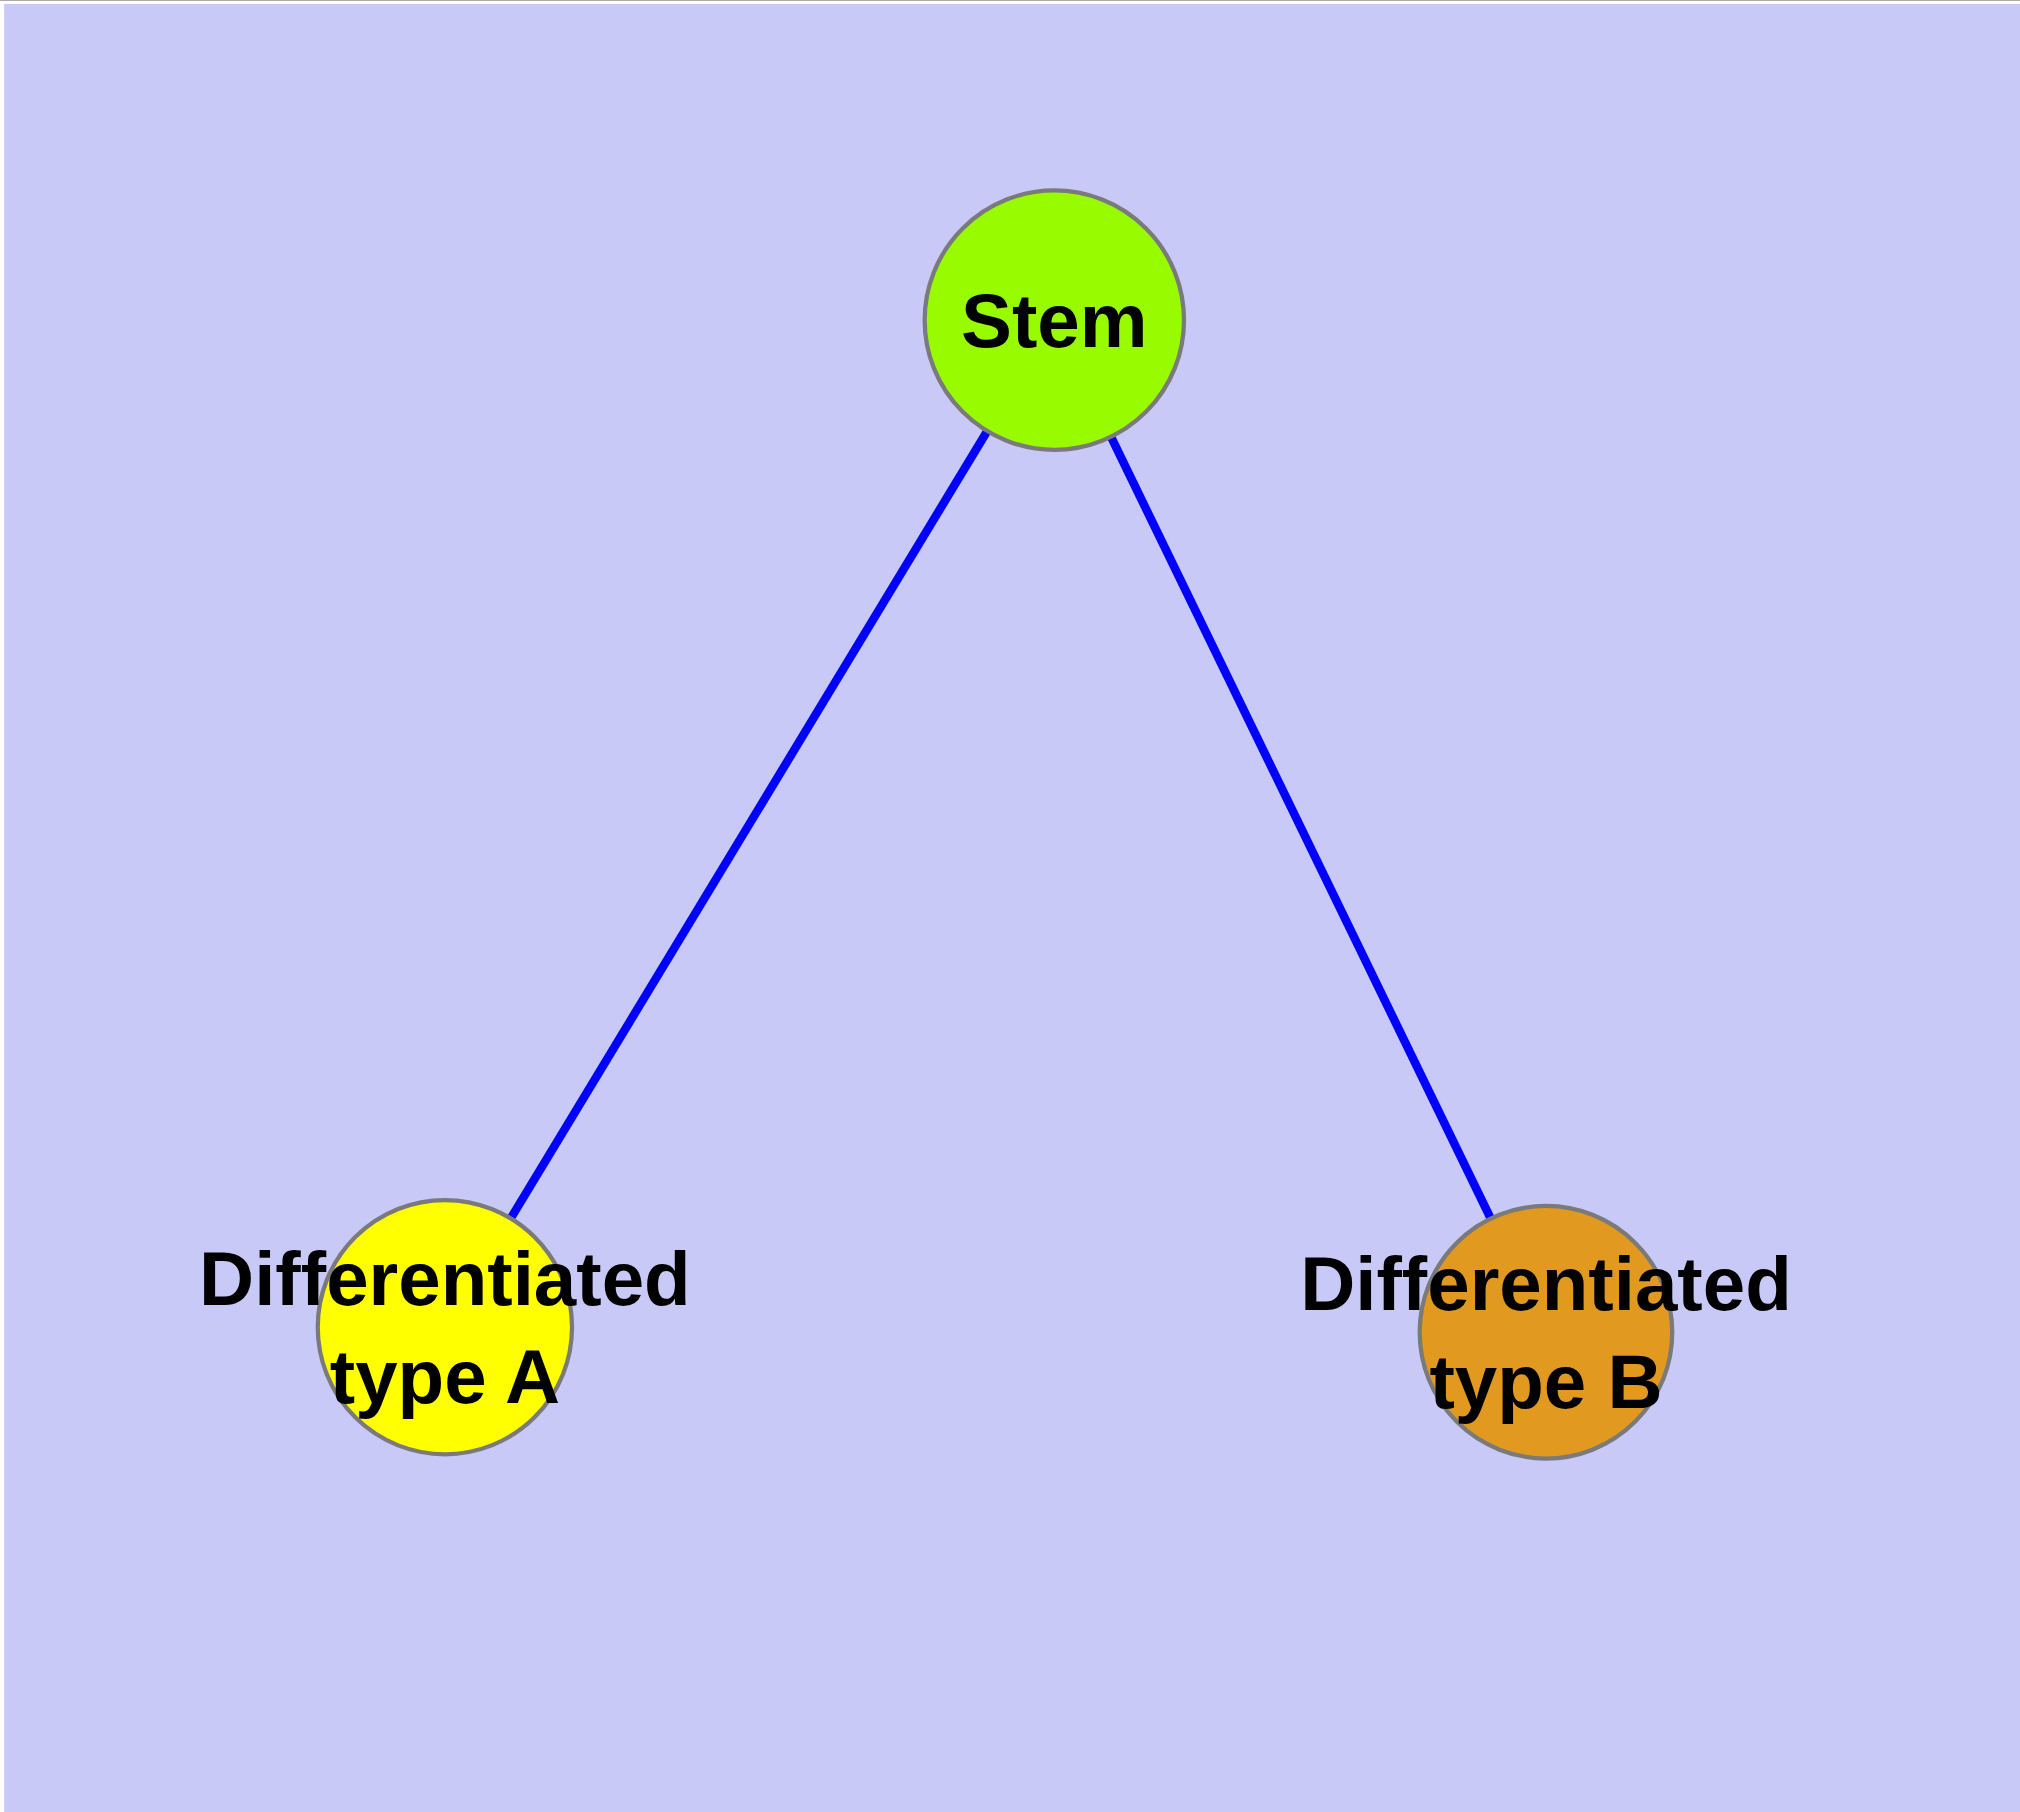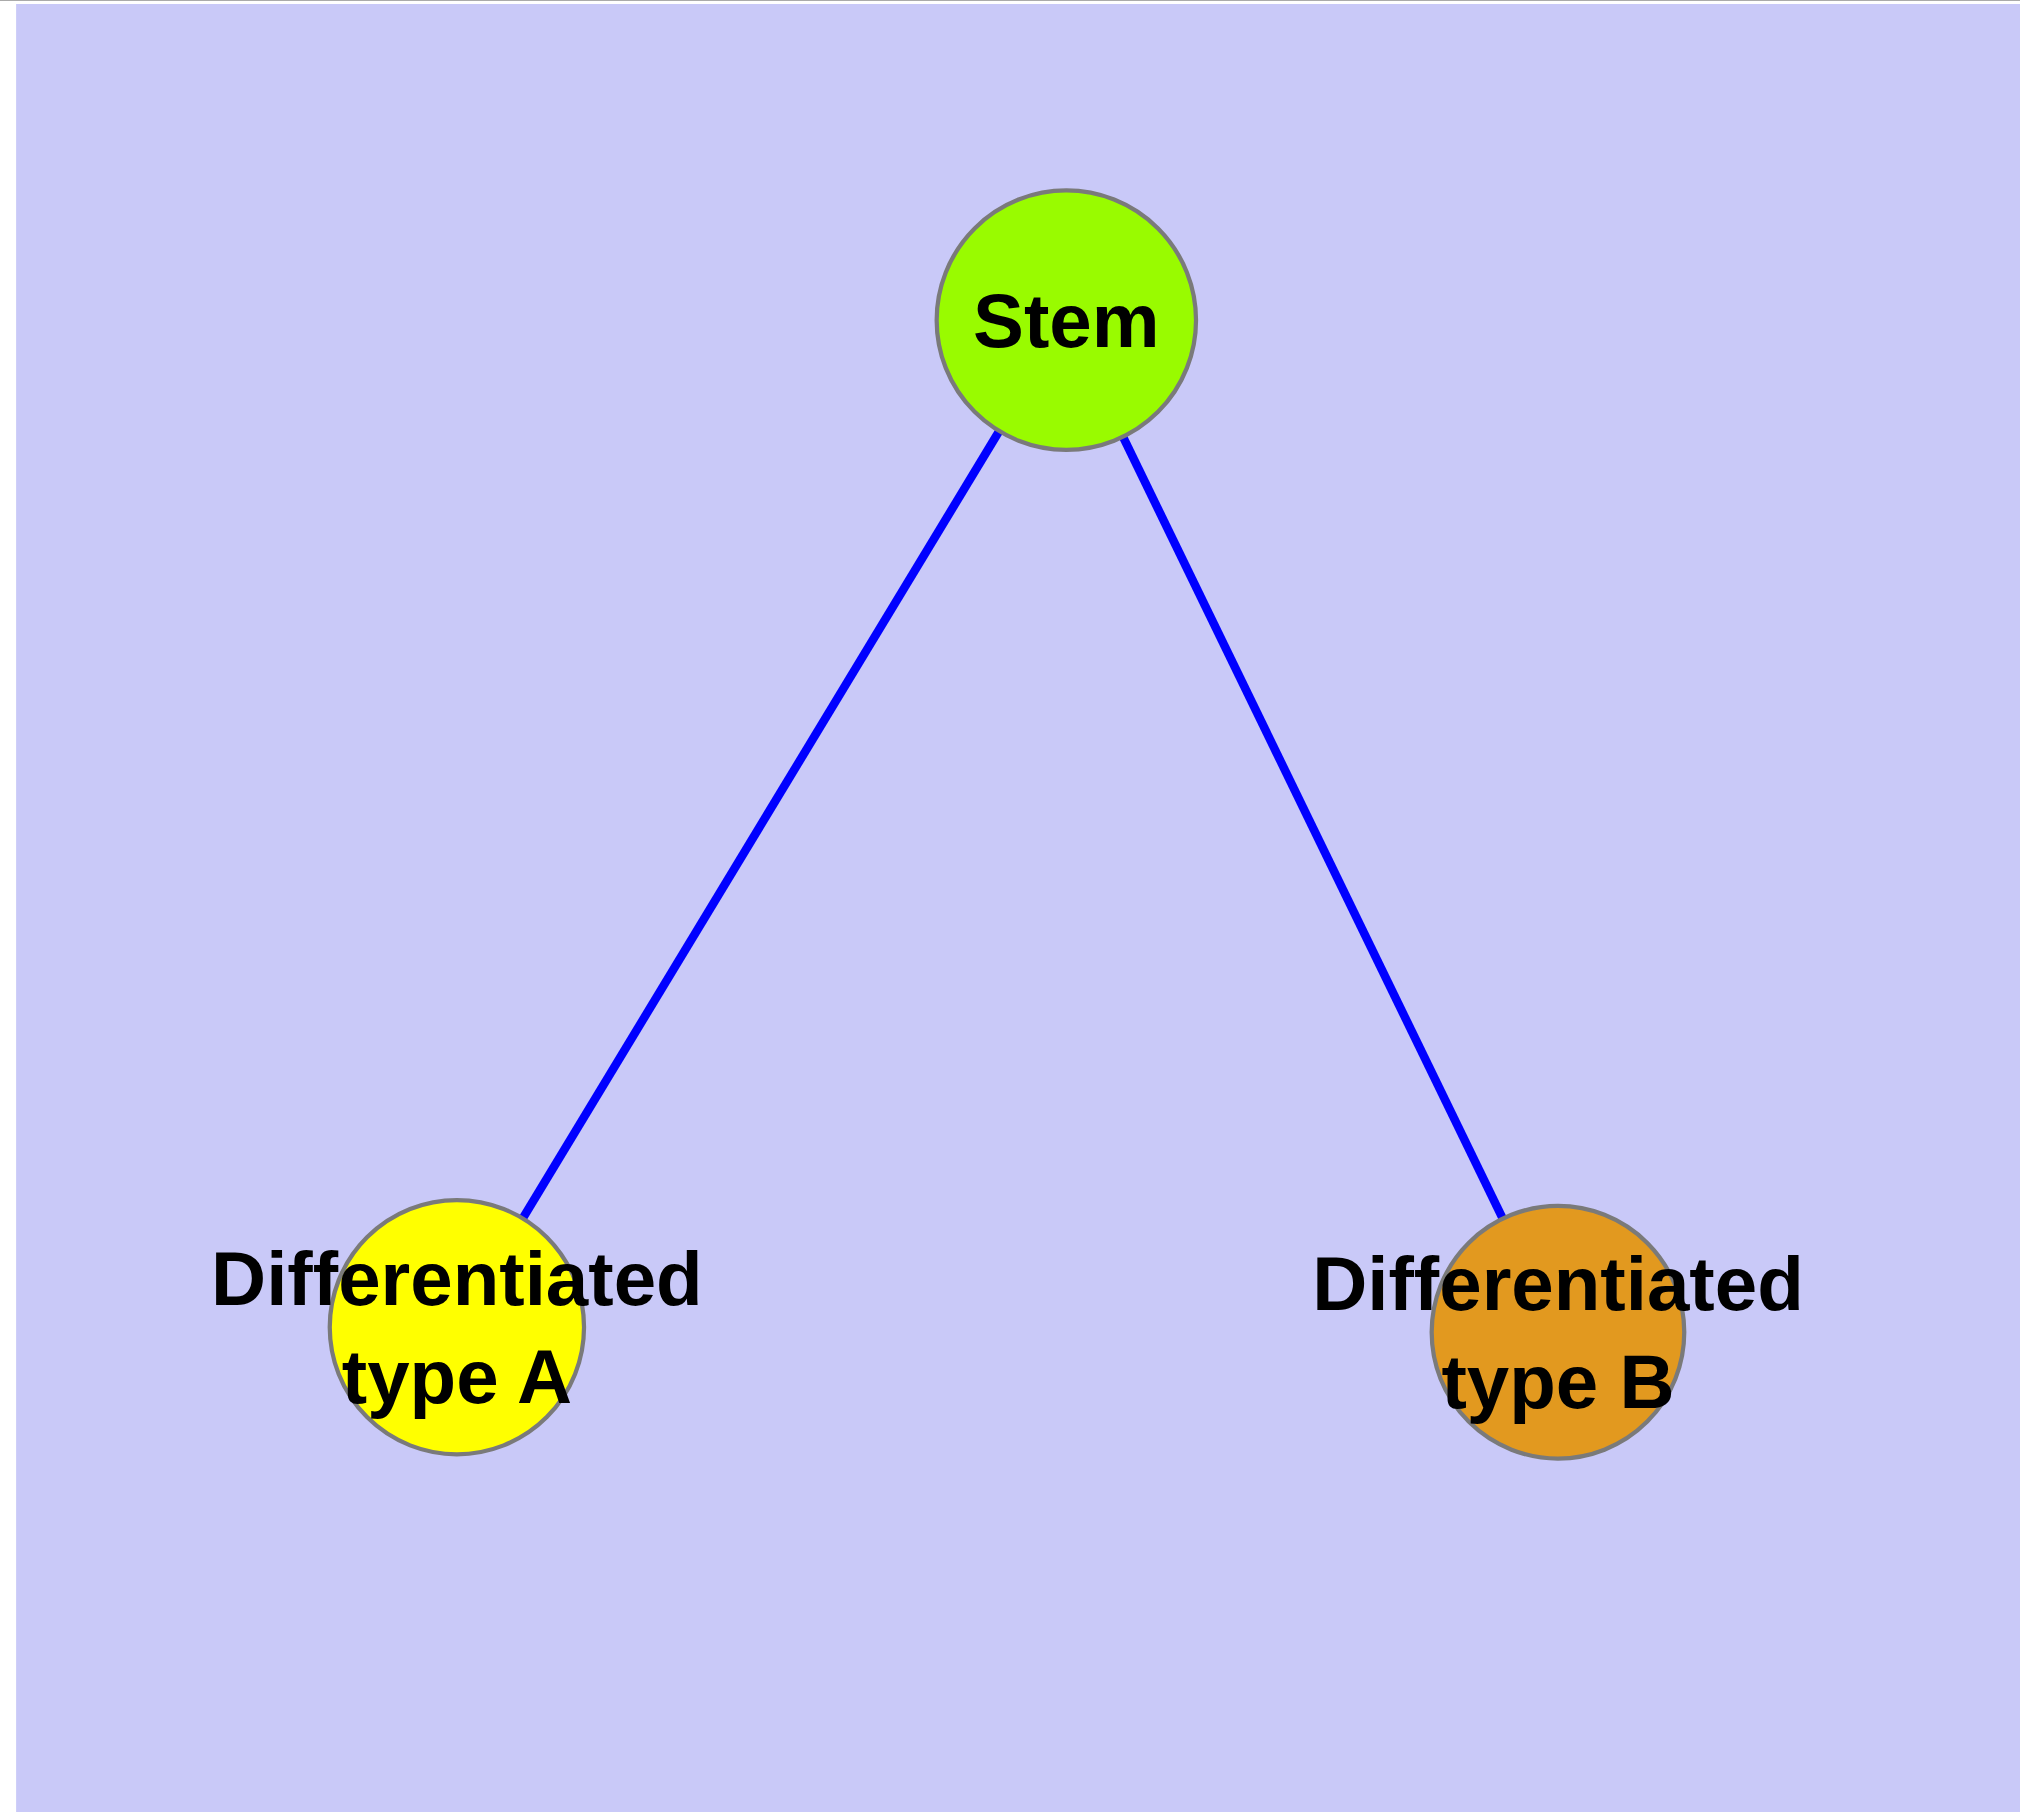--- a/index.html
+++ b/index.html
@@ -15,21 +15,21 @@
     position: absolute;
     top: 0; left: 0;
     width: 2021px;
     height: 4.2px;
     background: #ffffff;
     border-top: 0.8px solid #aaaaaa;
     box-sizing: border-box;
   }
   .canvas-wrap {
     position: absolute;
-    top: 4.2px; left: 16px;
+    top: 4.2px; left: 4px;
     width: 1617px;
     height: 1808px;
   }
   svg { display: block; }
   .node-label {
     font-family: "Liberation Sans", sans-serif;
     font-weight: 700;
     font-size: 90px;
     fill: #000000;
     text-anchor: middle;

